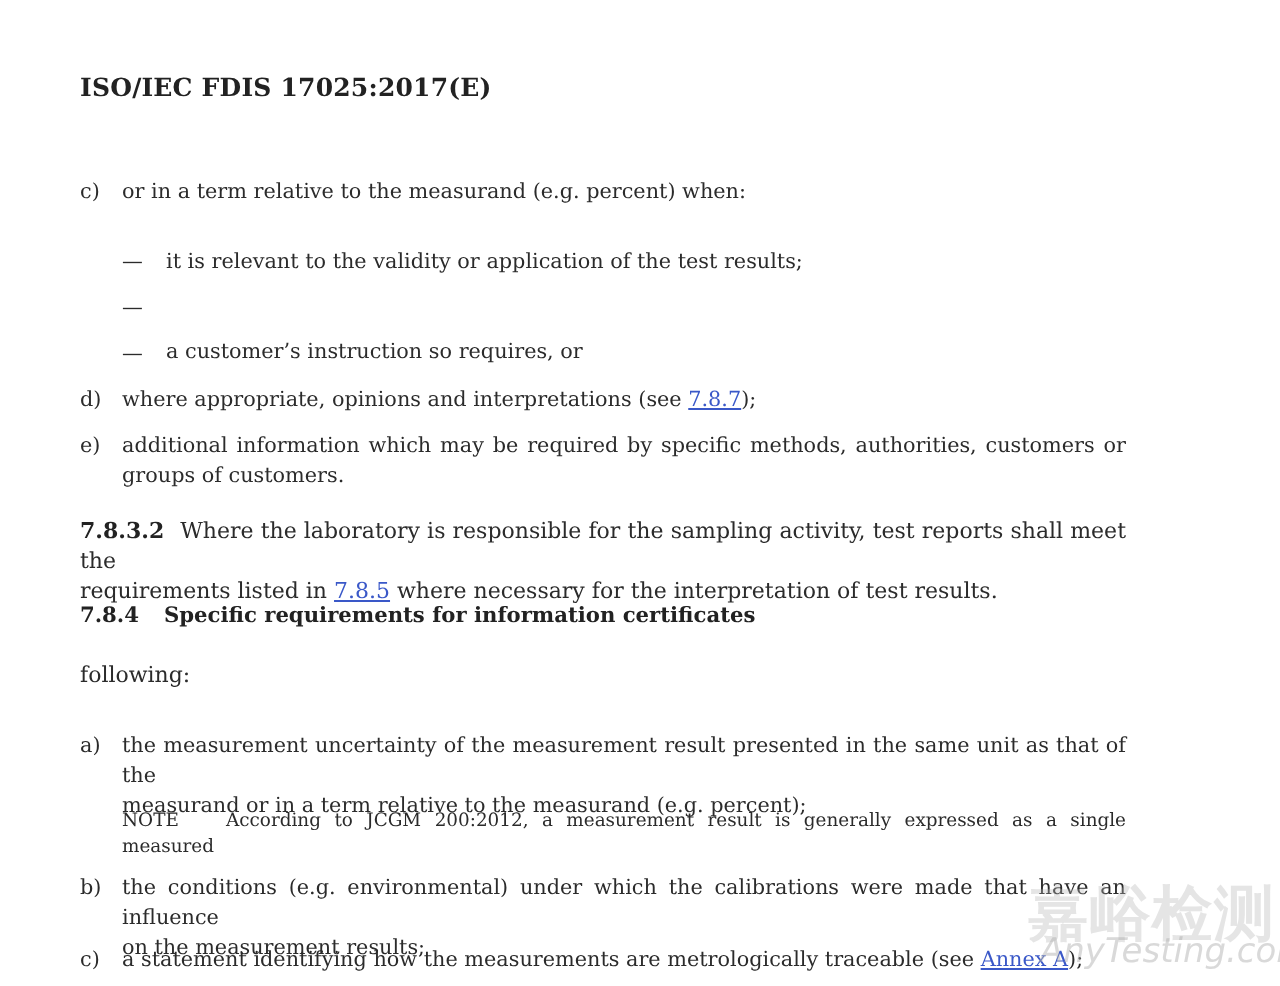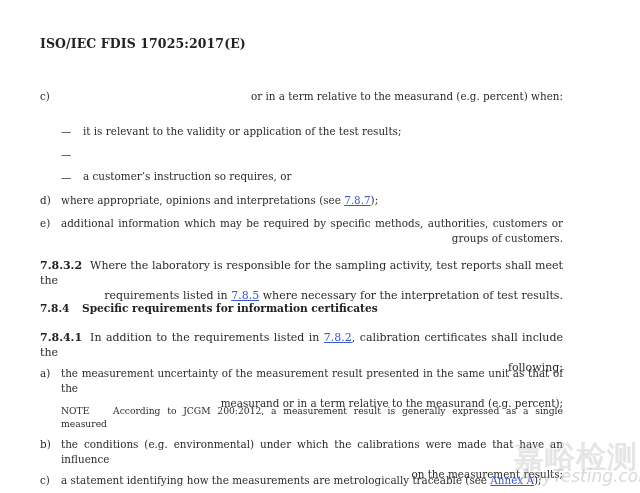--- a/index.html
+++ b/index.html
@@ -88,21 +88,21 @@
       font-size: 9.2px;
       line-height: 13px;
       color: #2b2b2b;
     }
     .note .note-label { display: inline-block; width: 52px; }
     a.ref {
       color: #3a58c8;
       text-decoration: underline;
     }
     .row1 { display: block; text-align: justify; text-align-last: justify; }
-    .row2 { display: block; text-align: right; }
+    .row2 { display: block; text-align: left; }
     .watermark-cn {
       position: absolute;
       left: 514px; top: 437px;
       font-family: "DejaVu Sans", sans-serif;
       font-size: 30px;
       font-weight: bold;
       color: rgba(180,180,180,0.35);
       letter-spacing: 1px;
       white-space: nowrap;
     }
@@ -150,21 +150,20 @@
   <div class="para" style="top:258px;">
     <span class="row1"><span class="num">7.8.3.2</span><span>Where the laboratory is responsible for the sampling activity, test reports shall meet the</span></span>
     <span class="row2"><span>requirements listed in </span><a class="ref" href="#">7.8.5</a><span> where necessary for the interpretation of test results.</span></span>
   </div>
 
   <div class="heading" style="top:301px;">
     <span class="hnum">7.8.4</span><span>Specific requirements for information certificates</span>
   </div>
 
   <div class="para" style="top:330px;">
-    <span class="row1"><span class="num">7.8.4.1</span><span>In addition to the requirements listed in </span><a class="ref" href="#">7.8.2</a><span>, calibration certificates shall include the</span></span>
     <span class="row2">following:</span>
   </div>
 
   <div class="label" style="top:366px;">a)</div>
   <div class="item-text" style="top:366px;">
     <span class="row1">the measurement uncertainty of the measurement result presented in the same unit as that of the</span>
     <span class="row2">measurand or in a term relative to the measurand (e.g. percent);</span>
   </div>
 
   <div class="note" style="top:404px;">

